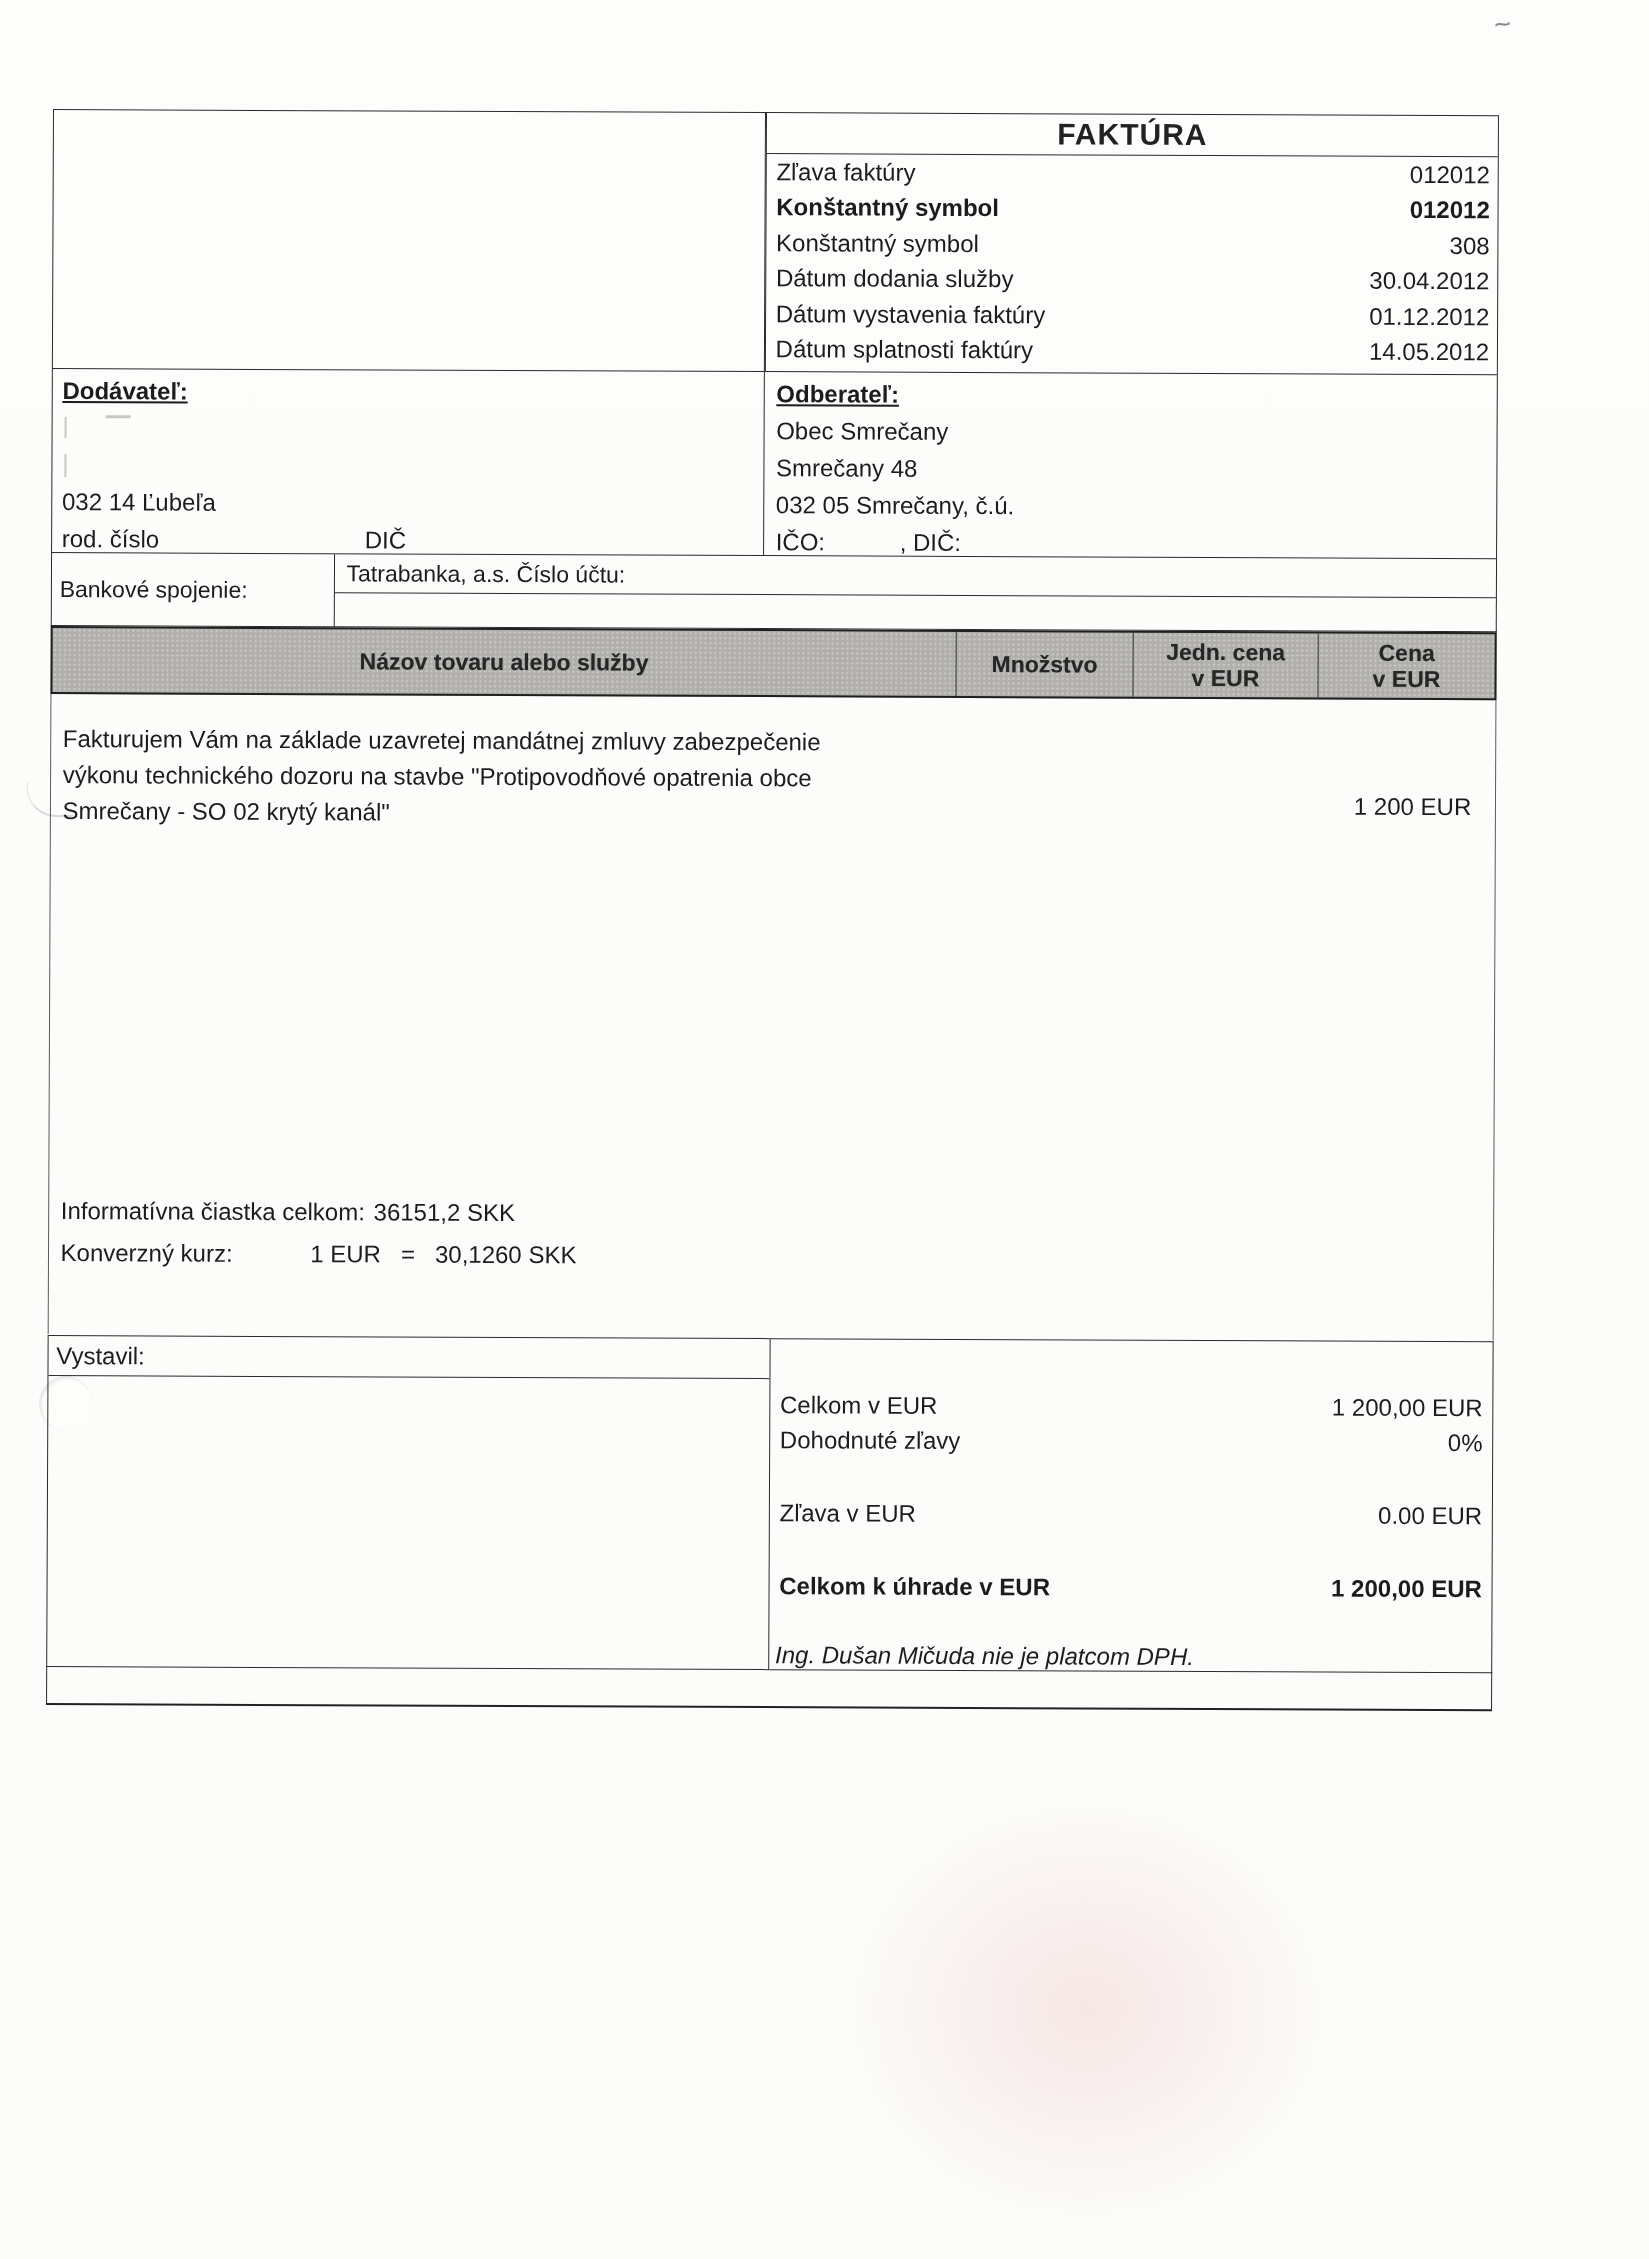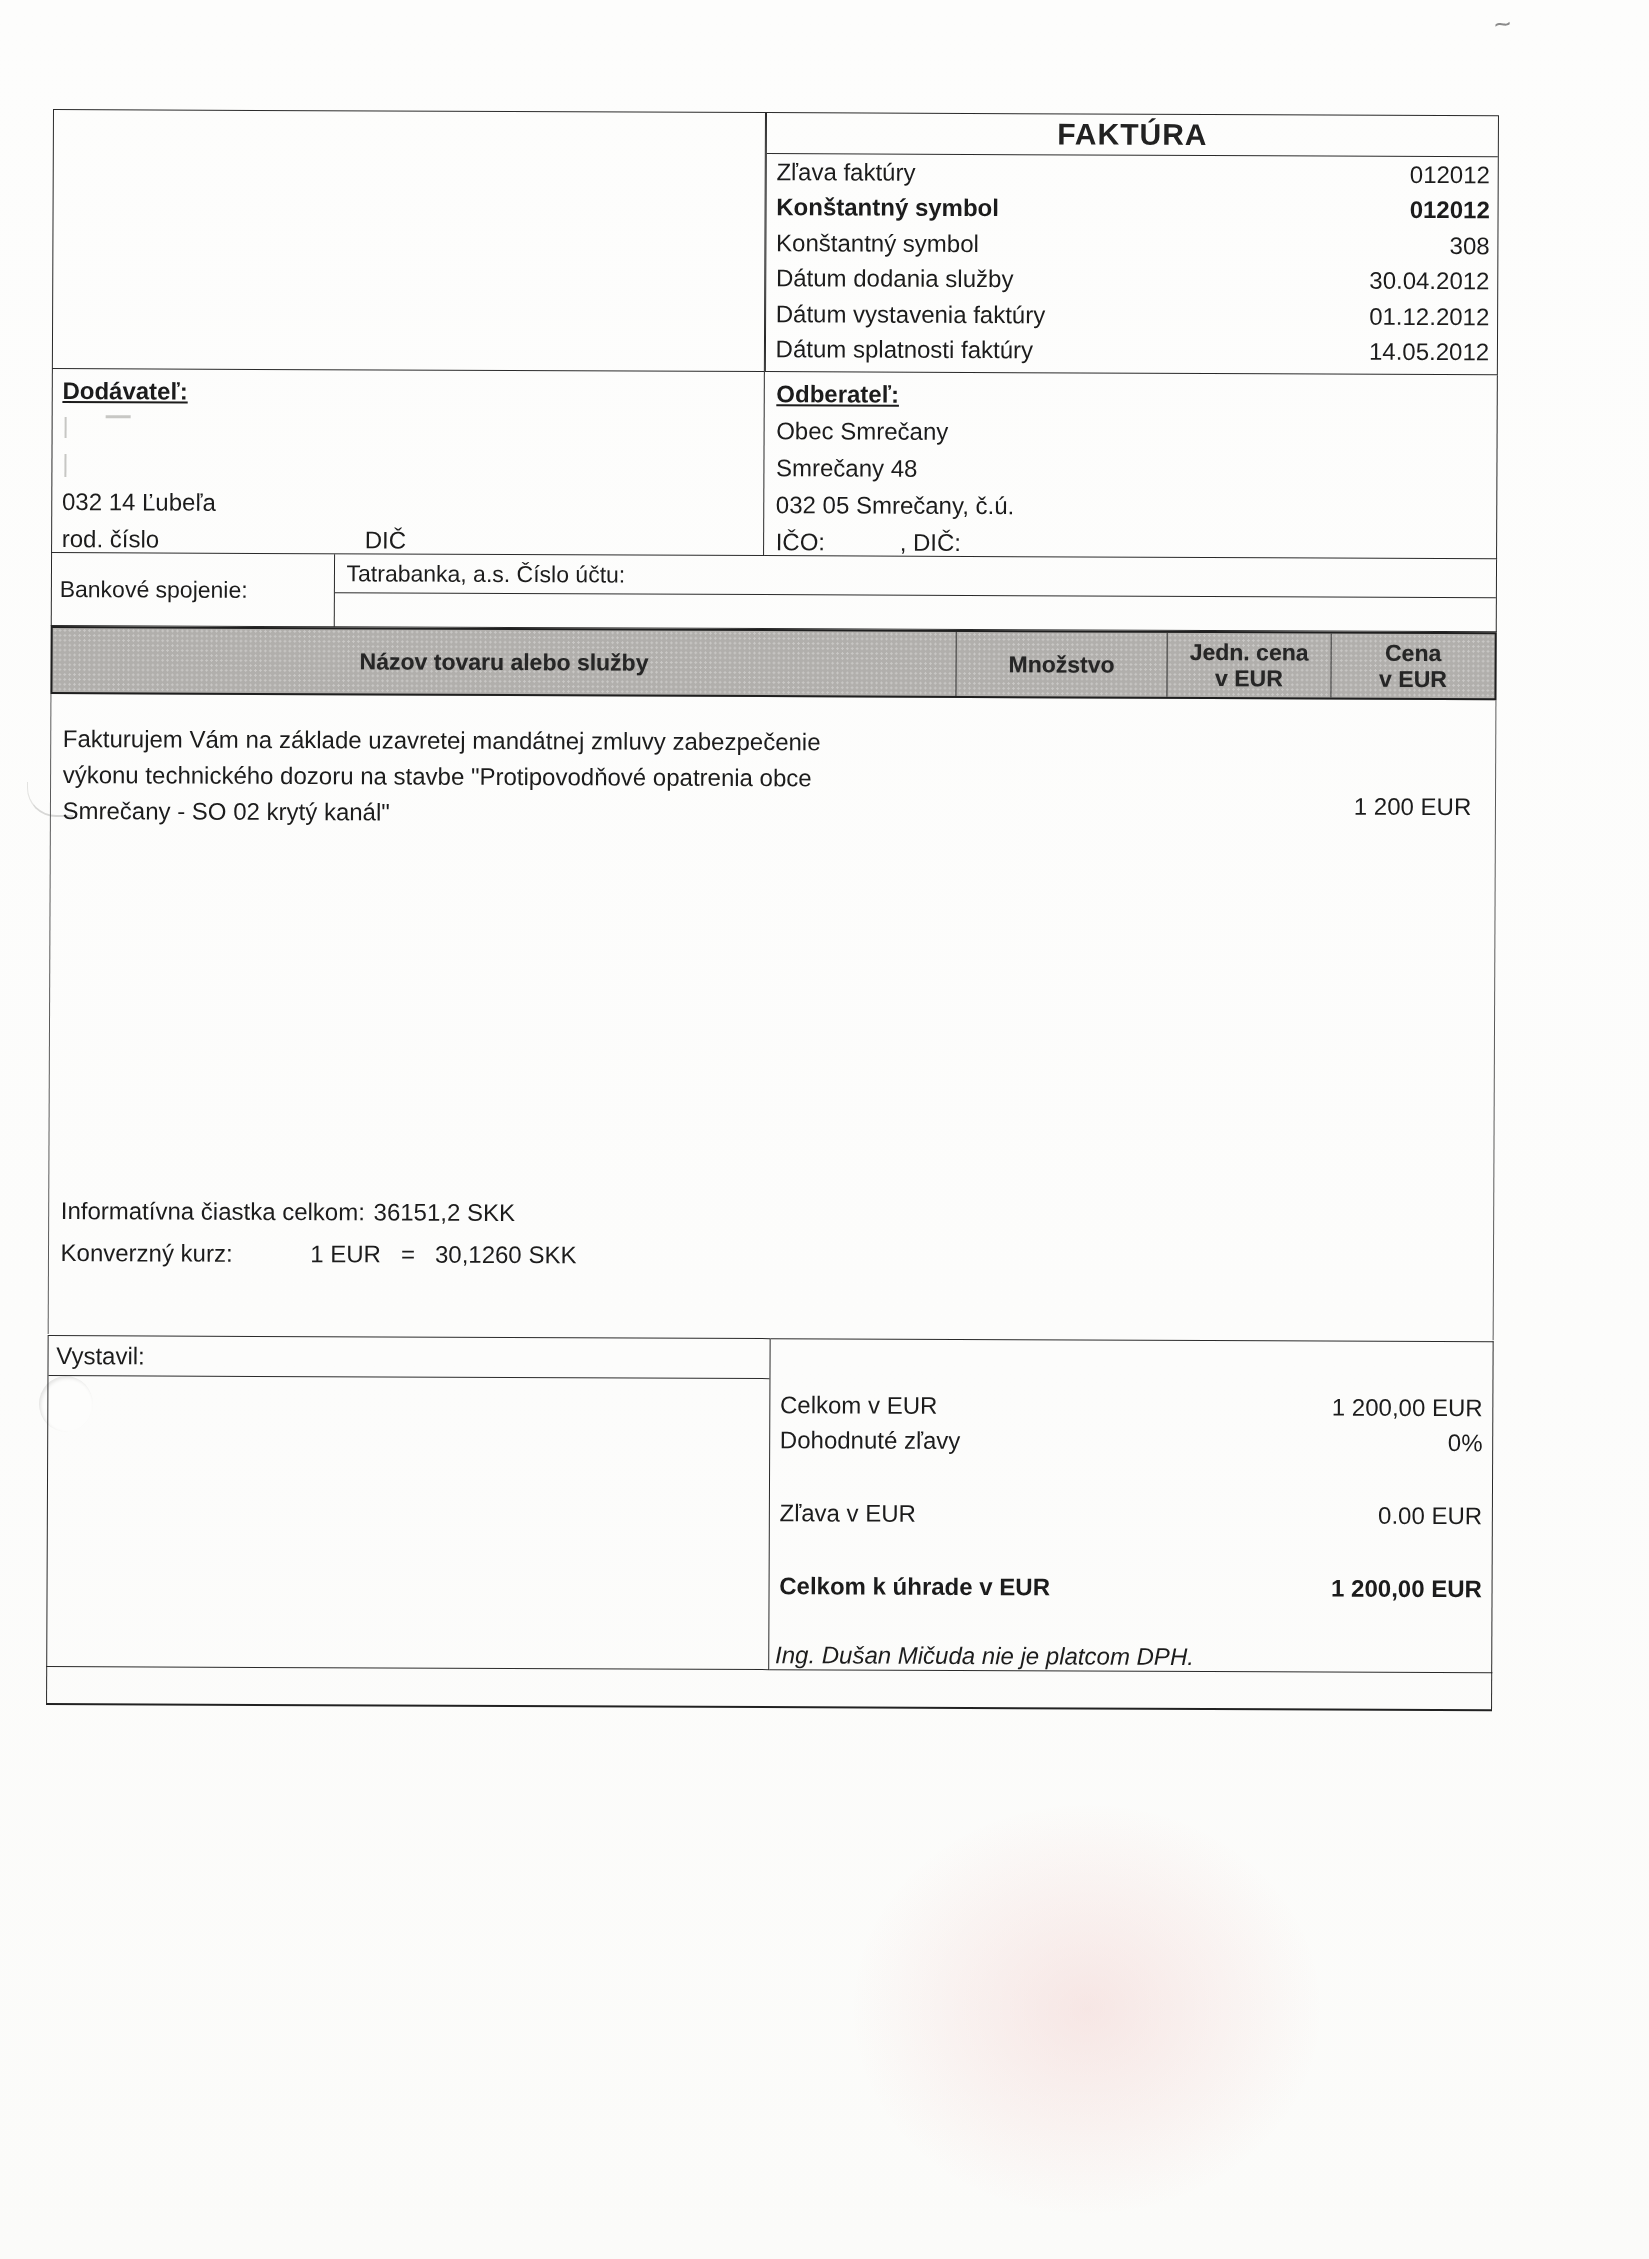--- a/index.html
+++ b/index.html
@@ -93,22 +93,22 @@
     background-size:4.9px 4.9px;
     display:flex;
   }
   .ih-cell{
     display:flex;align-items:center;justify-content:center;
     font-weight:bold;color:#262626;font-size:23px;text-align:center;
     white-space:pre-line;line-height:26px;
     text-shadow:0 0 1px rgba(60,60,60,0.4);
   }
   .ih-c1{width:903px;}
-  .ih-c2{width:211px;border-left:1.9px solid #333;}
-  .ih-c3{width:164px;border-left:1.9px solid #333;}
+  .ih-c2{width:177px;border-left:1.9px solid #333;}
+  .ih-c3{width:185px;border-left:1.9px solid #333;}
   .ih-c4{flex:1;border-left:1.9px solid #333;}
 
   
   .items-body{
     left:0;top:585px;width:1446px;height:640px;
     border-left:1.9px solid #5b5b5b;border-right:1.9px solid #5b5b5b;
   }
   .item-desc{
     position:absolute;left:11.6px;top:27px;width:893px;
     white-space:pre-line;line-height:36px;font-size:24px;

